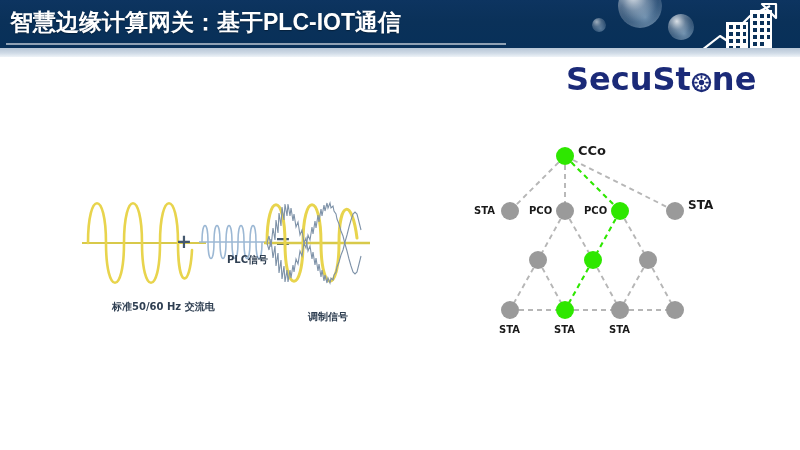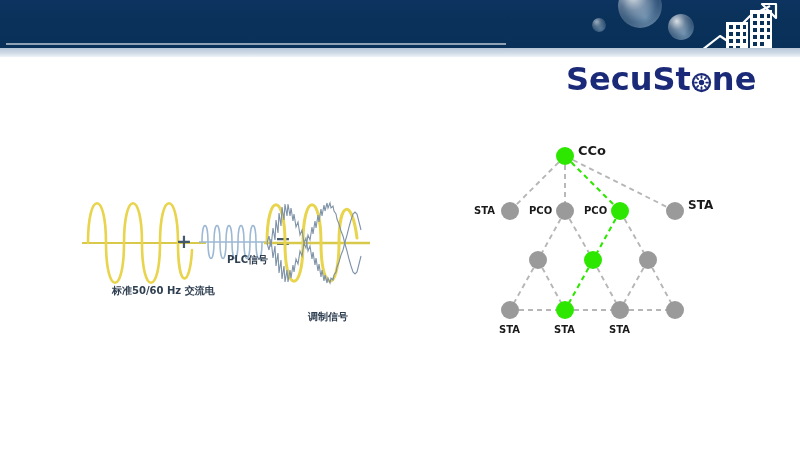--- a/index.html
+++ b/index.html
@@ -167,20 +167,21 @@
           <rect x="60" y="26" width="4" height="4"></rect>
           <rect x="67" y="26" width="3" height="4"></rect>
         <rect x="53" y="33" width="4" height="4"></rect>
           <rect x="60" y="33" width="4" height="4"></rect>
           <rect x="67" y="33" width="3" height="4"></rect>
         <rect x="53" y="40" width="4" height="4"></rect>
           <rect x="60" y="40" width="4" height="4"></rect>
       </g>
     </svg>
 
+    <div class="header-title">智慧边缘计算网关：基于PLC-IOT通信</div>
     <div class="title-underline"></div>
   </div>
   <div class="header-sub"></div>
 
   <div class="logo">
     <span class="logo-part">SecuSt</span>
     <svg class="logo-gear" viewBox="0 0 24 24">
       <circle cx="12" cy="12" r="11" fill="#1b2a78"></circle>
       <circle cx="12" cy="12" r="8.4" fill="#ffffff"></circle>
       <circle cx="12" cy="12" r="3.1" fill="#1b2a78"></circle>
@@ -197,21 +198,21 @@
     </svg>
     <span class="logo-part">ne</span>
   </div>
 
   <div class="wave-panel">
 
     <svg width="130" height="120" style="position:absolute;left:0px;top:2px;">
       <line x1="2" y1="63" x2="126" y2="63" stroke="#d8c94a" stroke-width="2"></line>
       <path d="M8 63 C8 10, 26 10, 26 63 C26 116, 44 116, 44 63 C44 10, 62 10, 62 63 C62 116, 80 116, 80 63 C80 10, 98 10, 98 63 C98 110, 110 108, 112 70" stroke="#e8d44d" stroke-width="2.6" fill="none" stroke-linecap="round"></path>
     </svg>
-    <div class="wave-label" style="left:4px; top:106px;">标准50/60 Hz 交流电</div>
+    <div class="wave-label" style="left:4px; top:122px;">标准50/60 Hz 交流电</div>
 
     <div class="op-sign" style="left:96px; top:52px;">+</div>
 
     <svg width="70" height="56" style="position:absolute;left:118px;top:36px;">
       <line x1="1" y1="28" x2="68" y2="28" stroke="#9cb8d4" stroke-width="1.6"></line>
       <path d="M4 28 C4 6, 10 6, 10 28 C10 50, 16 50, 16 28 C16 6, 22 6, 22 28 C22 50, 28 50, 28 28 C28 6, 34 6, 34 28 C34 50, 40 50, 40 28 C40 6, 46 6, 46 28 C46 50, 52 50, 52 28 C52 6, 58 6, 58 28 C58 50, 64 50, 64 28" stroke="#9cb8d4" stroke-width="1.5" fill="none"></path>
     </svg>
     <div class="wave-label" style="left:119px; top:75px; color:#2f3f52;">PLC信号</div>
 
     <div class="op-sign" style="left:195px; top:52px;">=</div>

